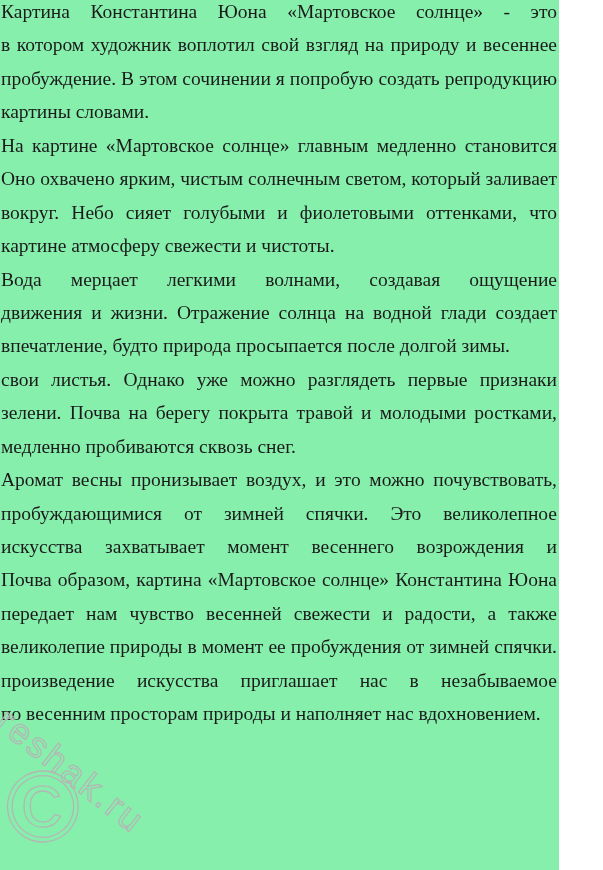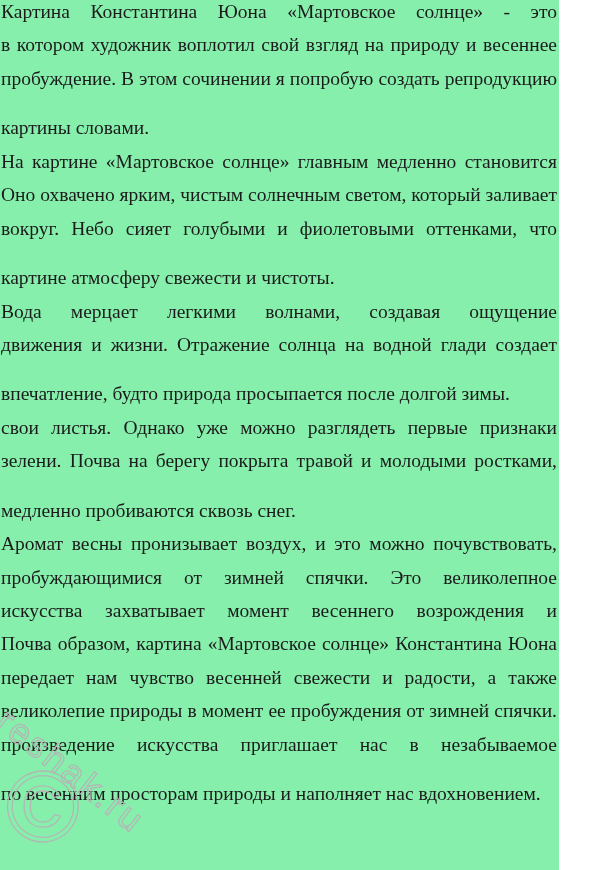--- a/index.html
+++ b/index.html
@@ -29,21 +29,20 @@
     height: 33.45px;
     line-height: 33.45px;
     font-size: 19.5px;
     white-space: normal;
     overflow: hidden;
     text-align: justify;
     text-align-last: justify;
   }
   .line.last {
     text-align-last: left;
-    margin-top: 16px;
   }
   .watermark {
     position: absolute;
     left: 0;
     top: 0;
     width: 100%;
     height: 100%;
     pointer-events: none;
     z-index: 5;
   }

